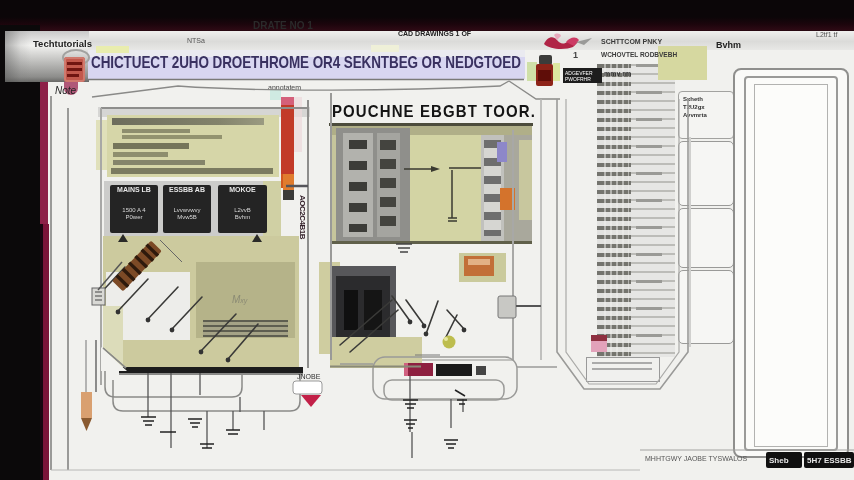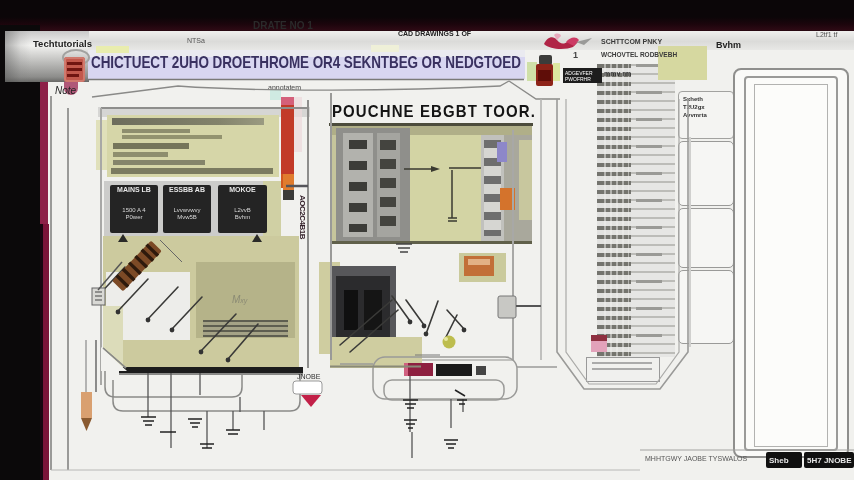--- a/index.html
+++ b/index.html
@@ -175,21 +175,21 @@
 
 <div class="abs" style="left:563px;top:68px;width:39px;height:15px;background:#1d1d1d;"></div>
 <div class="abs" style="left:565px;top:70px;width:36px;font-size:5px;color:#fff;line-height:6px;">ADGEVFER<br>PWOFRHR</div>
 <div class="abs blur1" style="left:604px;top:70px;font-size:7px;font-weight:bold;color:#333;">mmv rm</div>
 <div class="abs blur1" style="left:573px;top:50px;font-size:9px;font-weight:bold;color:#444;">1</div>
 
 <div class="abs blur1" style="left:645px;top:455px;font-size:7px;color:#555;">MHHTGWY JAOBE TYSWALOS</div>
 <div class="abs" style="left:766px;top:452px;width:36px;height:16px;background:#101010;border-radius:2px;"></div>
 <div class="abs" style="left:804px;top:452px;width:50px;height:16px;background:#101010;border-radius:2px;"></div>
 <div class="abs" style="left:769px;top:456px;font-size:8px;font-weight:bold;color:#e8e8e8;">Sheb</div>
-<div class="abs" style="left:807px;top:456px;font-size:8px;font-weight:bold;color:#e8e8e8;">5H7 JNOBE</div>
+<div class="abs" style="left:807px;top:456px;font-size:8px;font-weight:bold;color:#e8e8e8;">5H7 ESSBB</div>
 
 <svg class="abs" style="left:0;top:0;filter:blur(0.3px);" width="854" height="480" viewBox="0 0 854 480" fill="none">
 
   <path d="M51 96 V470" stroke="#9a9a98" stroke-width="2"></path>
   <path d="M68 108 V470" stroke="#9a9a98" stroke-width="2"></path>
   <path d="M51 470 H640" stroke="#b8b8b6" stroke-width="1"></path>
 
   <path d="M88 79.5 H524" stroke="#7a7a78" stroke-width="1.6"></path>
 
   <path d="M92 97 L178 86 C260 92 400 91 500 86 L509 81" stroke="#8a8a88" stroke-width="1.4"></path>

